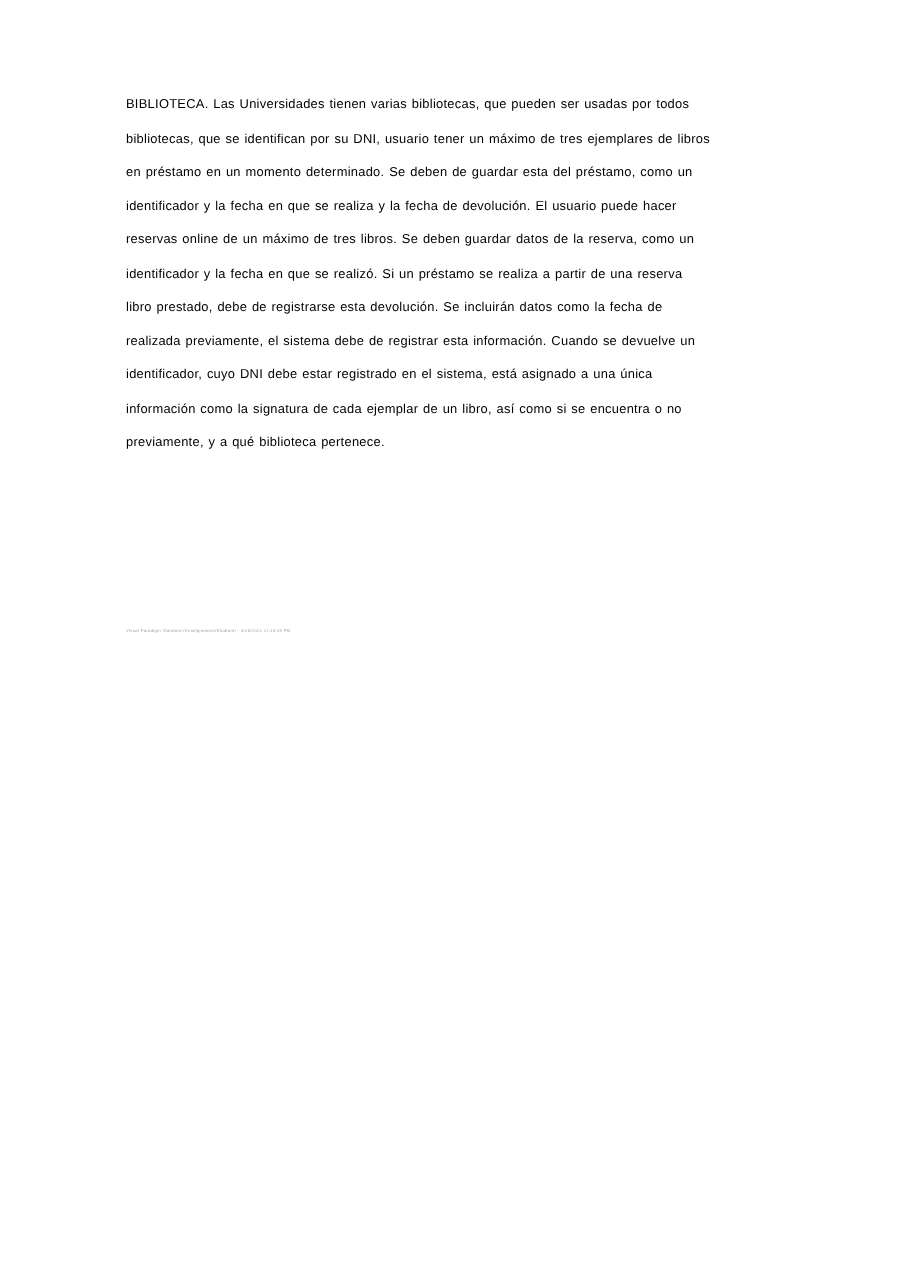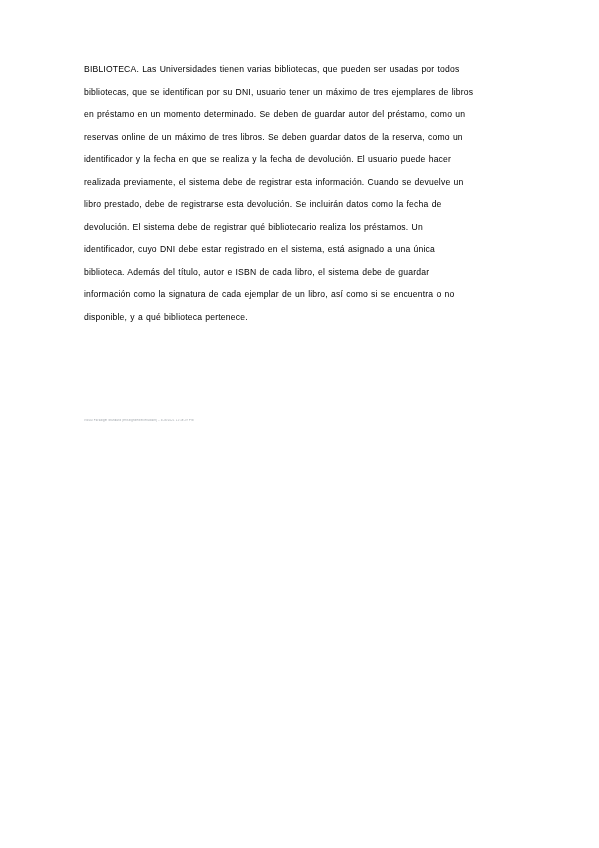--- a/index.html
+++ b/index.html
@@ -74,30 +74,29 @@
   }
 </style>
 </head>
 <body>
 
 <div class="page">
 
   <div class="prose">
     <p>BIBLIOTECA. Las Universidades tienen varias bibliotecas, que pueden ser usadas por todos</p>
     <p>bibliotecas, que se identifican por su DNI, usuario tener un máximo de tres ejemplares de libros</p>
-    <p>en préstamo en un momento determinado. Se deben de guardar autor del préstamo, como un</p>
+    <p>en préstamo en un momento determinado. Se deben de guardar esta del préstamo, como un</p>
+    <p>identificador y la fecha en que se realiza y la fecha de devolución. El usuario puede hacer</p>
     <p>reservas online de un máximo de tres libros. Se deben guardar datos de la reserva, como un</p>
-    <p>identificador y la fecha en que se realiza y la fecha de devolución. El usuario puede hacer</p>
+    <p>identificador y la fecha en que se realizó. Si un préstamo se realiza a partir de una reserva</p>
+    <p>libro prestado, debe de registrarse esta devolución. Se incluirán datos como la fecha de</p>
     <p>realizada previamente, el sistema debe de registrar esta información. Cuando se devuelve un</p>
-    <p>libro prestado, debe de registrarse esta devolución. Se incluirán datos como la fecha de</p>
-    <p>devolución. El sistema debe de registrar qué bibliotecario realiza los préstamos. Un</p>
     <p>identificador, cuyo DNI debe estar registrado en el sistema, está asignado a una única</p>
-    <p>biblioteca. Además del título, autor e ISBN de cada libro, el sistema debe de guardar</p>
     <p>información como la signatura de cada ejemplar de un libro, así como si se encuentra o no</p>
-    <p>disponible, y a qué biblioteca pertenece.</p>
+    <p>previamente, y a qué biblioteca pertenece.</p>
   </div>
 
   <div class="caption">Visual Paradigm Standard (Enseignement/Etudiant) - 3/28/2021 11:18:29 PM</div>
 
   <div class="diagram">
 
     <svg width="599" height="330">
       <defs>
         <marker id="diamond" markerWidth="10" markerHeight="10" refX="5" refY="5" orient="auto">
           <polygon points="5,0 9,5 5,10 1,5" fill="#111111"></polygon>

